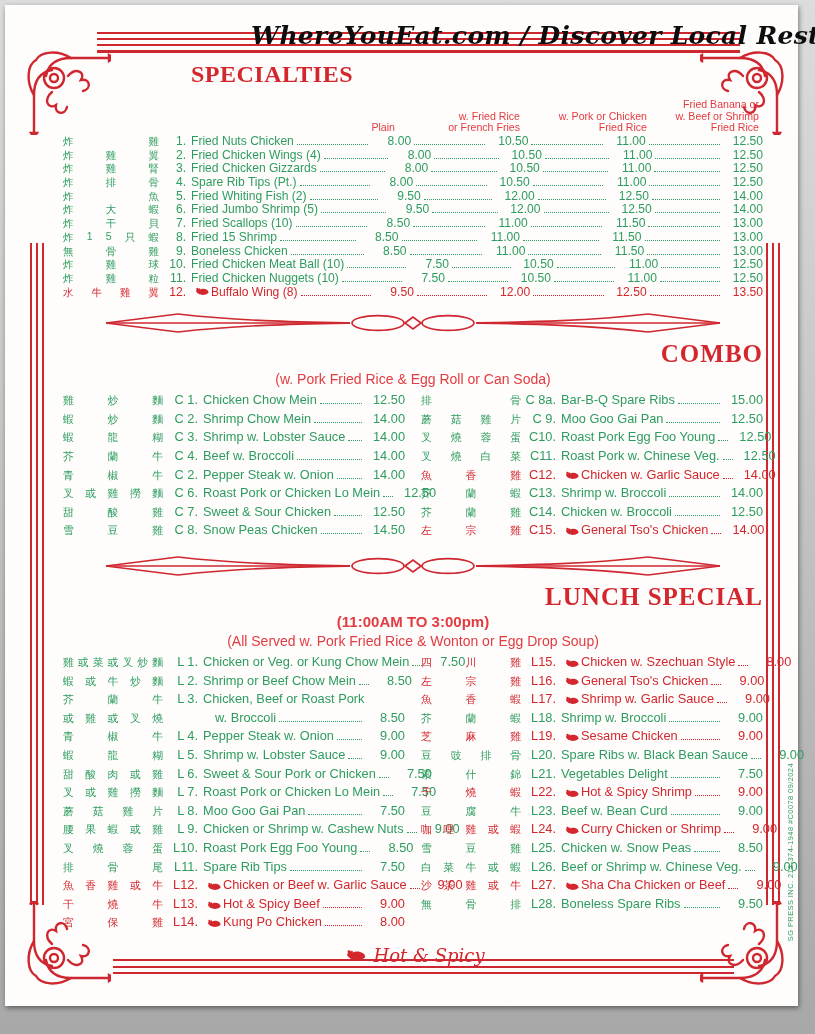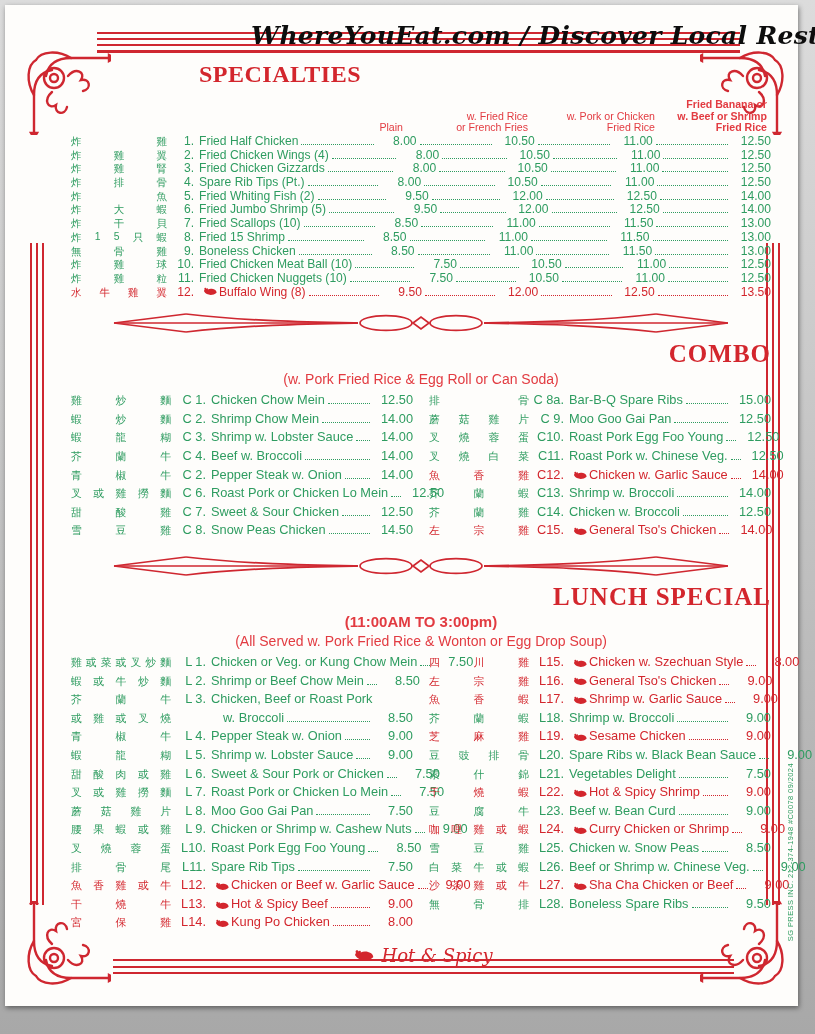--- a/index.html
+++ b/index.html
@@ -21,27 +21,27 @@
   .corner.tr{right:12px;top:44px;transform:scaleX(-1);}
   .corner.bl{left:20px;top:896px;transform:scaleY(-1);}
   .corner.br{right:12px;top:896px;transform:scale(-1,-1);}
 
   
   .watermark{position:absolute;top:16px;left:246px;white-space:nowrap;
     font-family:"DejaVu Serif",serif;font-style:italic;font-weight:bold;
     font-size:25px;color:#0d0d0d;letter-spacing:.3px;}
 
   
-  .content{position:absolute;left:66px;top:56px;width:700px;}
+  .content{position:absolute;left:58px;top:56px;width:700px;}
   .spec-title{margin:0 0 0 128px;font-family:"Liberation Serif",serif;font-weight:bold;
     font-size:24px;color:#d3262d;letter-spacing:.5px;}
   .spec-head{position:relative;height:44px;margin-top:2px;}
   .ch{position:absolute;bottom:0;text-align:right;font-size:10.6px;line-height:11.6px;color:#e23b41;}
   .ch span{display:block;}
-  .ch1{right:368px;}  .ch2{right:243px;}  .ch3{right:116px;}  .ch4{right:4px;font-weight:bold;}
+  .ch1{right:368px;}  .ch2{right:243px;}  .ch3{right:116px;}  .ch4{right:4px;}
 
   .mrow{display:flex;align-items:baseline;color:#2e9c60;}
   .mrow.red{color:#d3262d;}
   .cn{width:96px;display:flex;justify-content:space-between;font-size:10.8px;flex:none;}
   .cn i{font-style:normal;}
   .num{width:27px;flex:none;text-align:right;margin-right:5px;white-space:pre;}
   .nm{white-space:nowrap;}
   .lead{flex:1;min-width:10px;margin:0 3px;border-bottom:1.7px dotted currentColor;}
   .price{flex:none;min-width:40px;text-align:right;}
   .chili{flex:none;width:17px;height:9px;margin:0 1px 0 2px;align-self:center;}
@@ -172,21 +172,21 @@
             <span>Fried Rice</span>
           </div>
       </div>
       <div class="list-spec">
           <div class="mrow">
             <span class="cn">
               <i>炸</i>
               <i>雞</i>
             </span>
             <span class="num">1.</span>
-            <span class="nm">Fried Half Chicken</span>
+            <span class="nm">Fried Nuts Chicken</span>
             <span class="lead"></span>
             <span class="price">8.00</span>
             <span class="lead"></span>
             <span class="price">10.50</span>
             <span class="lead"></span>
             <span class="price">11.00</span>
             <span class="lead"></span>
             <span class="price">12.50</span>
           </div>
           <div class="mrow">

